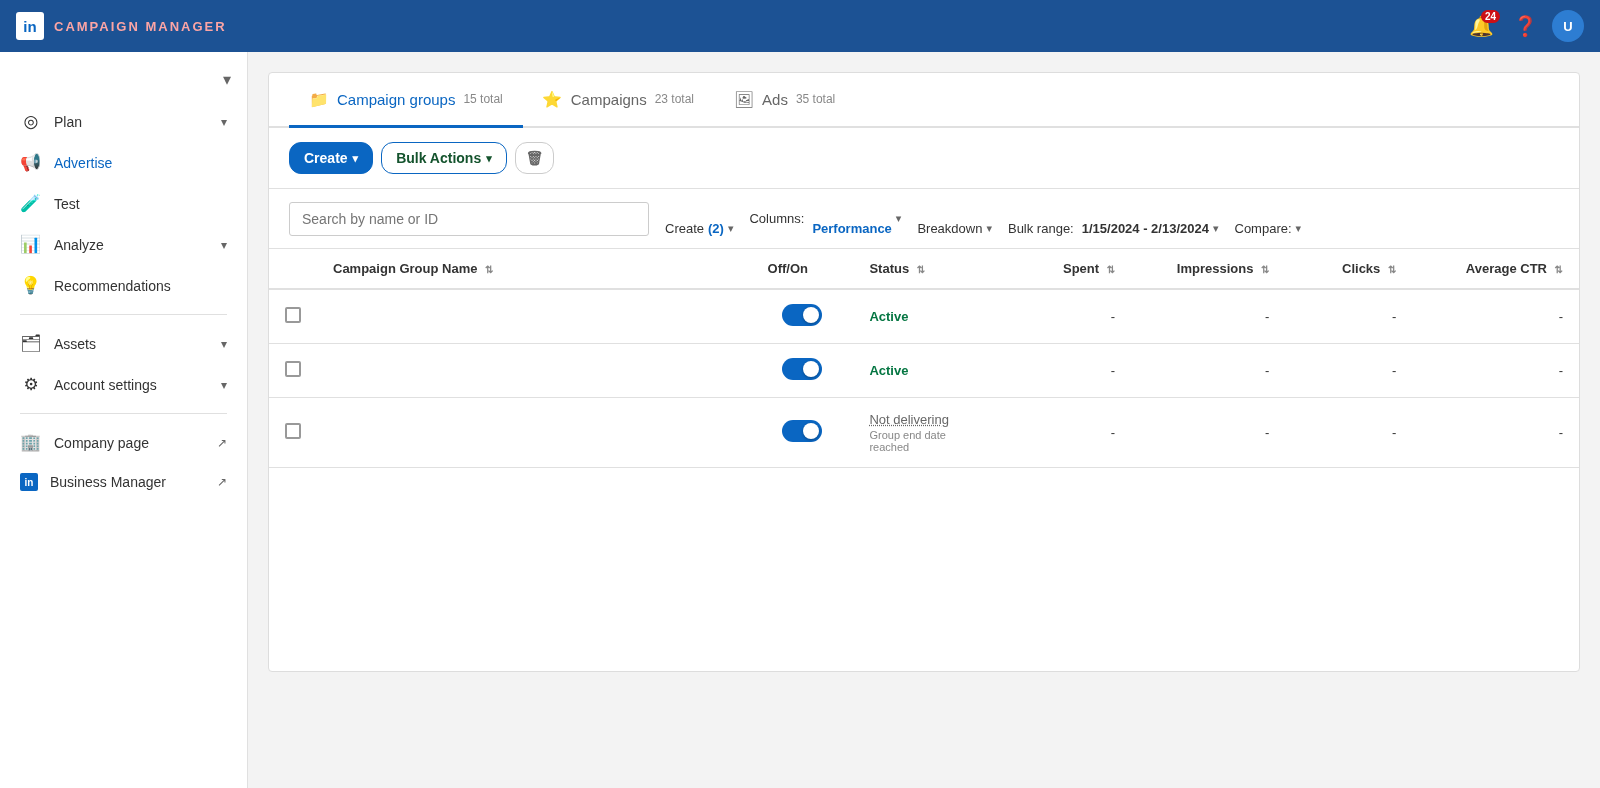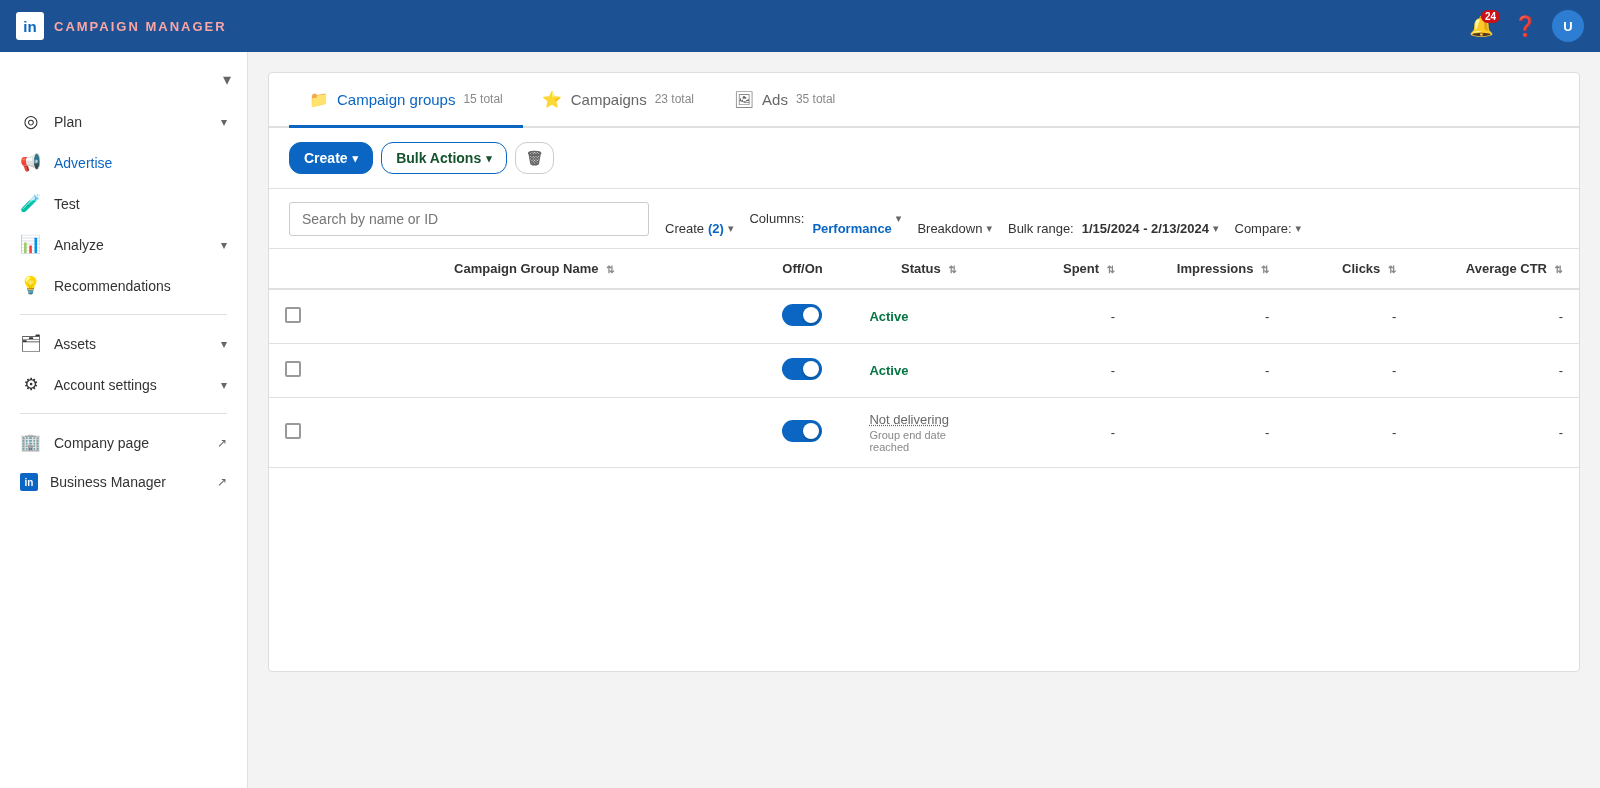--- a/index.html
+++ b/index.html
@@ -223,21 +223,21 @@
       font-size: 13px; color: #333; cursor: pointer;
     }
     .filter-chevron { color: #666; font-size: 11px; }
 
     
     .data-table {
       width: 100%;
       border-collapse: collapse;
     }
     .data-table th {
-      text-align: center;
+      text-align: left;
       padding: 12px 16px;
       font-size: 13px;
       font-weight: 600;
       color: #333;
       border-bottom: 2px solid #e0e0e0;
       white-space: nowrap;
     }
     .data-table th .sort-icon { font-size: 10px; color: #888; margin-left: 4px; }
     .data-table td {
       padding: 14px 16px;

